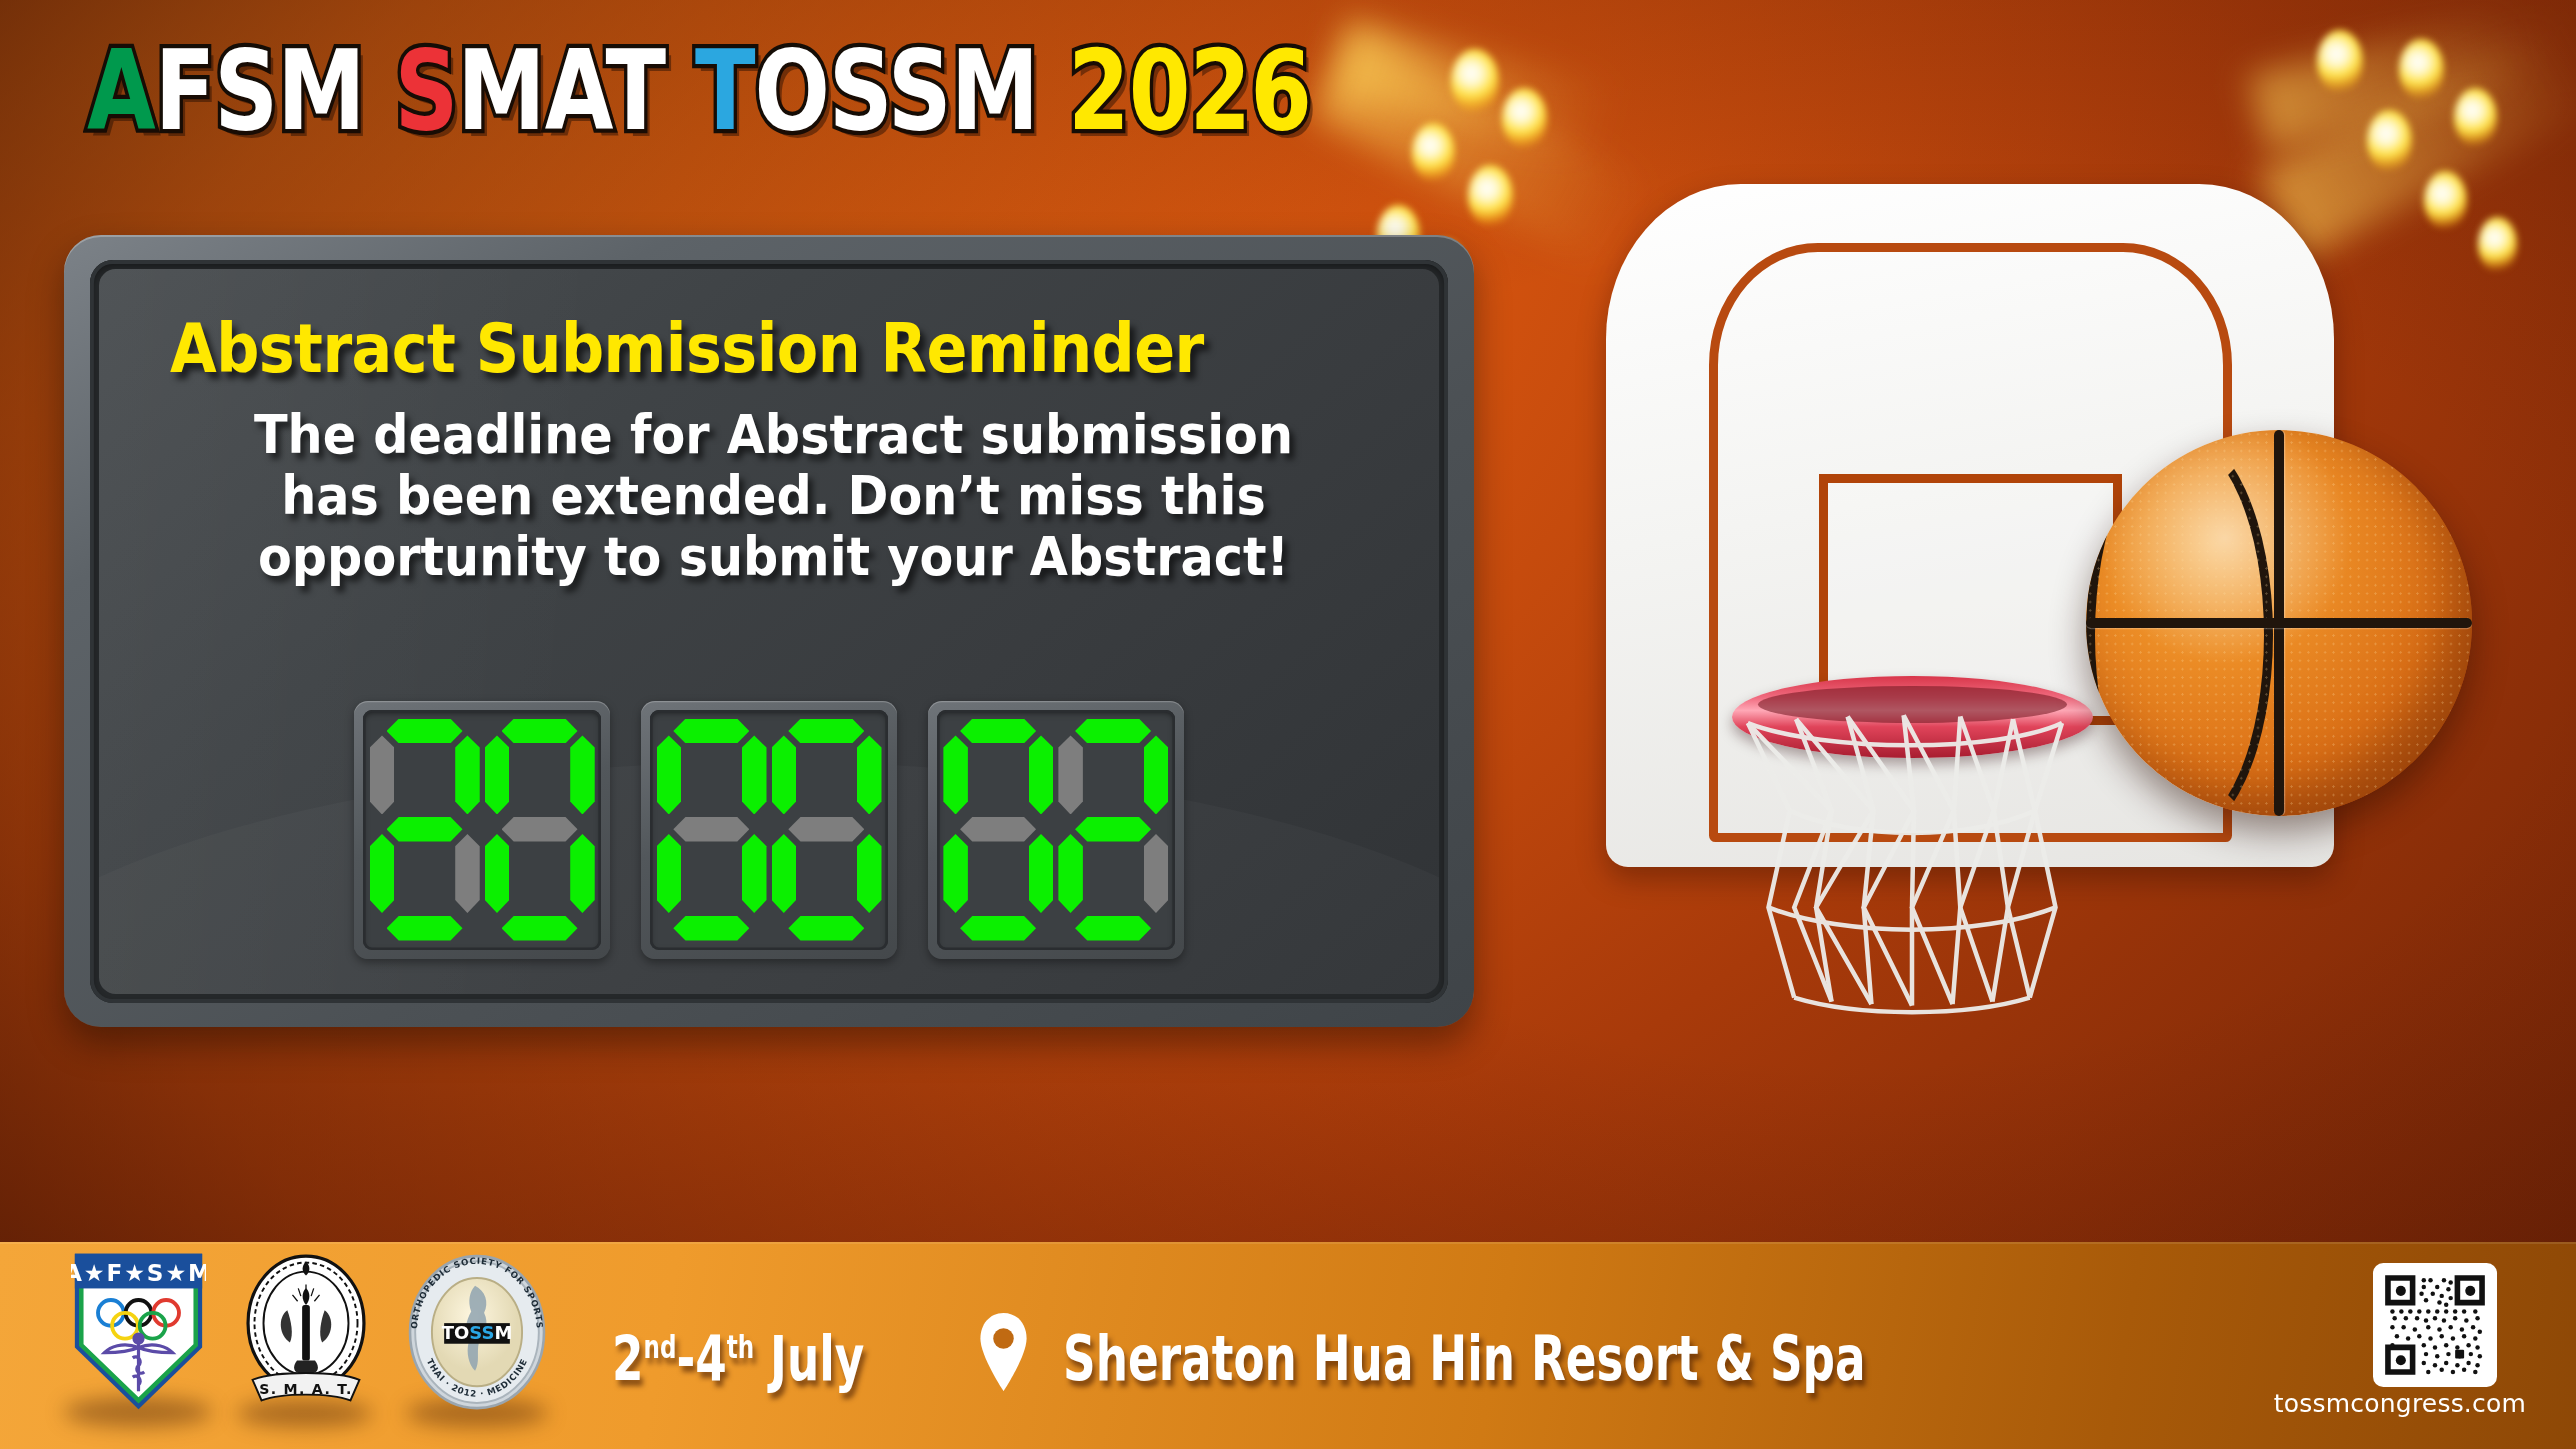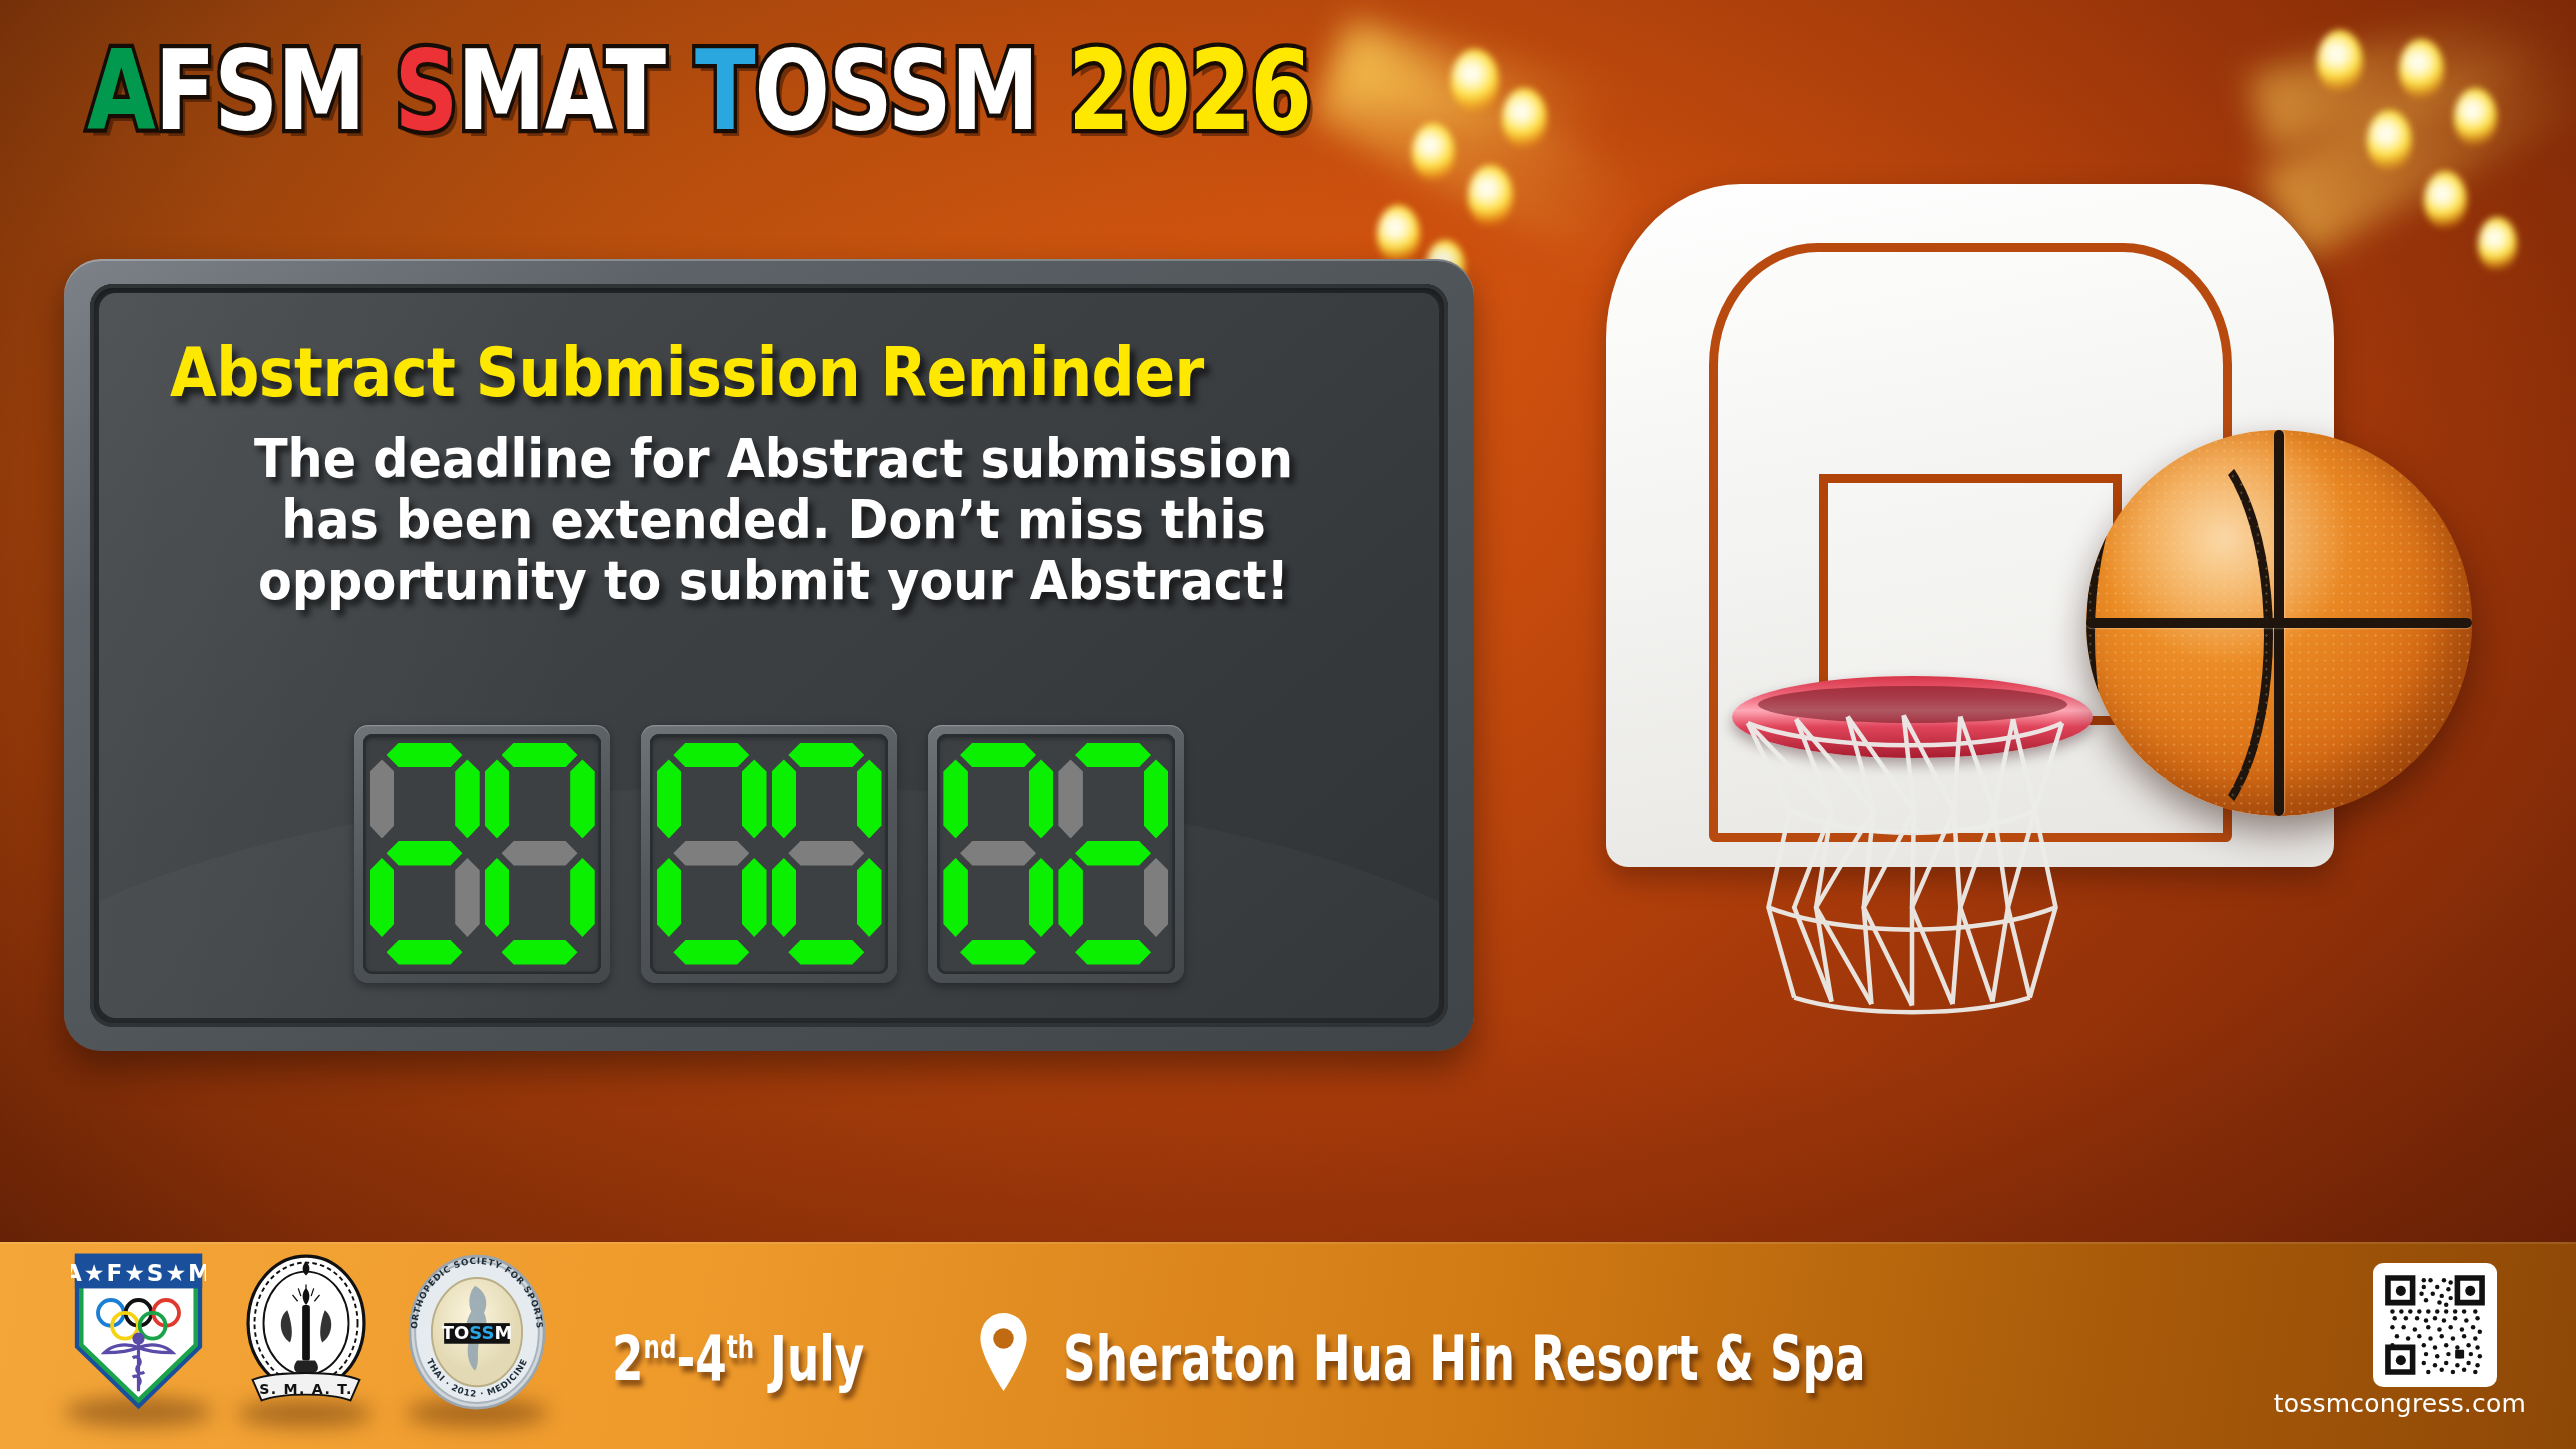--- a/index.html
+++ b/index.html
@@ -37,21 +37,21 @@
     -webkit-text-stroke:8.4px #150d06;paint-order:stroke fill;
     text-shadow:7px 7px 0 rgba(30,12,2,.45);
     display:inline;}
   .t-w{color:#ffffff}.t-g{color:#00994d}.t-r{color:#ec3237}
   .t-b{color:#2ba7e0}.t-y{color:#ffe800}
 
   
   .board{position:absolute;left:64px;top:235px;width:1410px;height:792px;
     border-radius:37px;
     background:linear-gradient(150deg,#7c8288 0%,#5d6368 22%,#4c5155 60%,#3f4448 100%);
-    box-shadow:0 16.7px 35px rgba(20,8,2,.42), inset 0 1.9px 0 rgba(255,255,255,.26);margin-top:24px;}
+    box-shadow:0 16.7px 35px rgba(20,8,2,.42), inset 0 1.9px 0 rgba(255,255,255,.26);}
   .board-inner{position:absolute;left:26px;top:24.5px;right:26px;bottom:24.5px;
     border-radius:23px;background:#26292b;
     box-shadow:inset 0 0 0 3.9px #2f3336, inset 0 3.9px 11.6px rgba(0,0,0,.6);}
   .board-face{position:absolute;left:9px;top:9px;right:9px;bottom:9px;
     border-radius:16.7px;overflow:hidden;
     background:linear-gradient(140deg,#494d50 0%,#3f4346 32%,#393c3f 62%,#303336 100%);}
   .board-sheen{position:absolute;left:-6%;top:-18%;width:70%;height:150%;
     background:linear-gradient(105deg, rgba(255,255,255,.055) 0%, rgba(255,255,255,0) 58%);
     transform:rotate(-11deg);pointer-events:none;}
   .board-arc{position:absolute;left:-12%;bottom:-46%;width:124%;height:78%;

